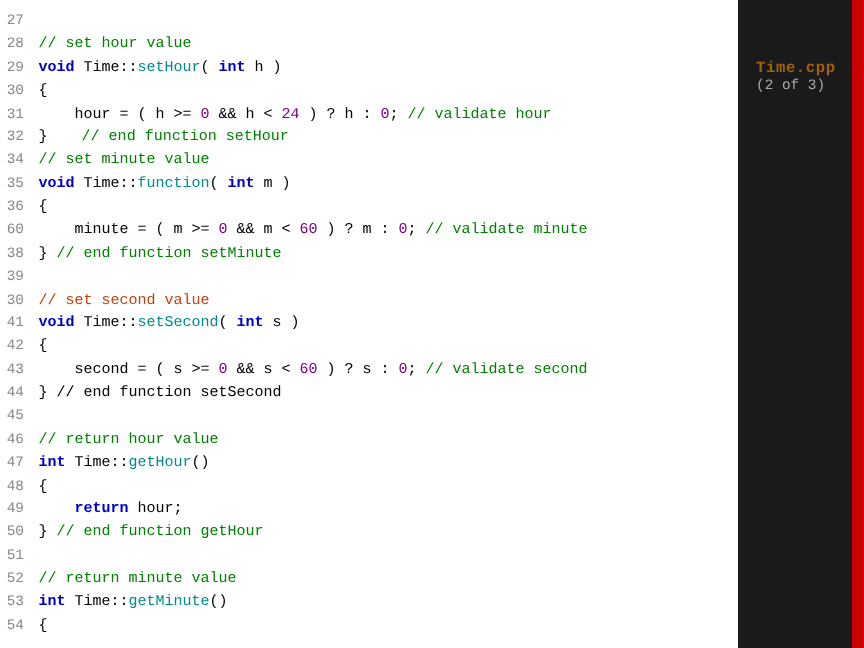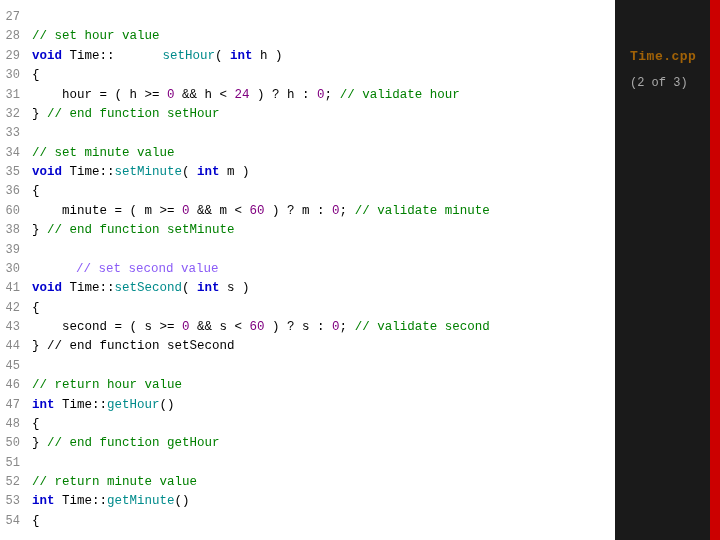--- a/index.html
+++ b/index.html
@@ -61,21 +61,21 @@
       font-weight: bold;
       letter-spacing: 0.5px;
       margin-top: 37px;
       margin-left: 5px;
     }
 
     #sidebar-subtitle {
       color: #aaaaaa;
       font-family: 'Courier New', Courier, monospace;
       font-size: 12px;
-      margin-top: 12px;
+      margin-top: 0;
       margin-left: 5px;
     }
 
     #red-bar {
       position: absolute;
       right: 0;
       top: 0;
       width: 10px;
       height: 100%;
       background: #cc0000;
@@ -90,65 +90,61 @@
         <tr>
           <td class="line-num">27</td>
           <td class="line-code"> </td>
         </tr>
         <tr>
           <td class="line-num">28</td>
           <td class="line-code"><span style="color: rgb(0, 128, 0);">// set hour value</span></td>
         </tr>
         <tr>
           <td class="line-num">29</td>
-          <td class="line-code"><span style="color: rgb(0, 0, 205); font-weight: bold;">void</span><span style="color: rgb(0, 0, 0);"> Time::</span><span style="color: rgb(0, 139, 139); margin-left: 48px;">setHour</span><span style="color: rgb(0, 0, 0);">( </span><span style="color: rgb(0, 0, 205); font-weight: bold;">int</span><span style="color: rgb(0, 0, 0);"> h )</span></td>
+          <td class="line-code"><span style="color: rgb(0, 0, 205); font-weight: bold;">void</span><span style="color: rgb(0, 0, 0);"> Time::</span><span style="color: rgb(0, 139, 139);">setHour</span><span style="color: rgb(0, 0, 0);">( </span><span style="color: rgb(0, 0, 205); font-weight: bold;">int</span><span style="color: rgb(0, 0, 0);"> h )</span></td>
         </tr>
         <tr>
           <td class="line-num">30</td>
           <td class="line-code"><span style="color: rgb(0, 0, 0);">{</span></td>
         </tr>
         <tr>
           <td class="line-num">31</td>
           <td class="line-code"><span style="color: rgb(0, 0, 0);">    hour = ( h &gt;= </span><span style="color: rgb(128, 0, 128);">0</span><span style="color: rgb(0, 0, 0);"> &amp;&amp; h &lt; </span><span style="color: rgb(128, 0, 128);">24</span><span style="color: rgb(0, 0, 0);"> ) ? h : </span><span style="color: rgb(128, 0, 128);">0</span><span style="color: rgb(0, 0, 0);">; </span><span style="color: rgb(0, 128, 0);">// validate hour</span></td>
         </tr>
         <tr>
           <td class="line-num">32</td>
-          <td class="line-code"><span style="color: rgb(0, 0, 0);">} </span><span style="color: rgb(0, 128, 0);">// end function setHour</span></td>
-        </tr>
-        <tr>
-          <td class="line-num">33</td>
-          <td class="line-code"> </td>
+          <td class="line-code"><span style="color: rgb(0, 0, 0);">} </span><span style="color: rgb(0, 128, 0); margin-left: 21px;">// end function setHour</span></td>
         </tr>
         <tr>
           <td class="line-num">34</td>
           <td class="line-code"><span style="color: rgb(0, 128, 0);">// set minute value</span></td>
         </tr>
         <tr>
           <td class="line-num">35</td>
-          <td class="line-code"><span style="color: rgb(0, 0, 205); font-weight: bold;">void</span><span style="color: rgb(0, 0, 0);"> Time::</span><span style="color: rgb(0, 139, 139);">setMinute</span><span style="color: rgb(0, 0, 0);">( </span><span style="color: rgb(0, 0, 205); font-weight: bold;">int</span><span style="color: rgb(0, 0, 0);"> m )</span></td>
+          <td class="line-code"><span style="color: rgb(0, 0, 205); font-weight: bold;">void</span><span style="color: rgb(0, 0, 0);"> Time::</span><span style="color: rgb(0, 139, 139);">function</span><span style="color: rgb(0, 0, 0);">( </span><span style="color: rgb(0, 0, 205); font-weight: bold;">int</span><span style="color: rgb(0, 0, 0);"> m )</span></td>
         </tr>
         <tr>
           <td class="line-num">36</td>
           <td class="line-code"><span style="color: rgb(0, 0, 0);">{</span></td>
         </tr>
         <tr>
           <td class="line-num">60</td>
           <td class="line-code"><span style="color: rgb(0, 0, 0);">    minute = ( m &gt;= </span><span style="color: rgb(128, 0, 128);">0</span><span style="color: rgb(0, 0, 0);"> &amp;&amp; m &lt; </span><span style="color: rgb(128, 0, 128);">60</span><span style="color: rgb(0, 0, 0);"> ) ? m : </span><span style="color: rgb(128, 0, 128);">0</span><span style="color: rgb(0, 0, 0);">; </span><span style="color: rgb(0, 128, 0);">// validate minute</span></td>
         </tr>
         <tr>
           <td class="line-num">38</td>
           <td class="line-code"><span style="color: rgb(0, 0, 0);">} </span><span style="color: rgb(0, 128, 0);">// end function setMinute</span></td>
         </tr>
         <tr>
           <td class="line-num">39</td>
           <td class="line-code"> </td>
         </tr>
         <tr>
           <td class="line-num">30</td>
-          <td class="line-code"><span style="color: #8b5cf6; margin-left: 44px;">// set second value</span></td>
+          <td class="line-code"><span style="color: #c2410c;">// set second value</span></td>
         </tr>
         <tr>
           <td class="line-num">41</td>
           <td class="line-code"><span style="color: rgb(0, 0, 205); font-weight: bold;">void</span><span style="color: rgb(0, 0, 0);"> Time::</span><span style="color: rgb(0, 139, 139);">setSecond</span><span style="color: rgb(0, 0, 0);">( </span><span style="color: rgb(0, 0, 205); font-weight: bold;">int</span><span style="color: rgb(0, 0, 0);"> s )</span></td>
         </tr>
         <tr>
           <td class="line-num">42</td>
           <td class="line-code"><span style="color: rgb(0, 0, 0);">{</span></td>
         </tr>
         <tr>
@@ -167,20 +163,24 @@
           <td class="line-num">46</td>
           <td class="line-code"><span style="color: rgb(0, 128, 0);">// return hour value</span></td>
         </tr>
         <tr>
           <td class="line-num">47</td>
           <td class="line-code"><span style="color: rgb(0, 0, 205); font-weight: bold;">int</span><span style="color: rgb(0, 0, 0);"> Time::</span><span style="color: rgb(0, 139, 139);">getHour</span><span style="color: rgb(0, 0, 0);">()</span></td>
         </tr>
         <tr>
           <td class="line-num">48</td>
           <td class="line-code"><span style="color: rgb(0, 0, 0);">{</span></td>
+        </tr>
+        <tr>
+          <td class="line-num">49</td>
+          <td class="line-code"><span style="color: rgb(0, 0, 0);">    </span><span style="color: rgb(0, 0, 205); font-weight: bold;">return</span><span style="color: rgb(0, 0, 0);"> hour;</span></td>
         </tr>
         <tr>
           <td class="line-num">50</td>
           <td class="line-code"><span style="color: rgb(0, 0, 0);">} </span><span style="color: rgb(0, 128, 0);">// end function getHour</span></td>
         </tr>
         <tr>
           <td class="line-num">51</td>
           <td class="line-code"> </td>
         </tr>
         <tr>

